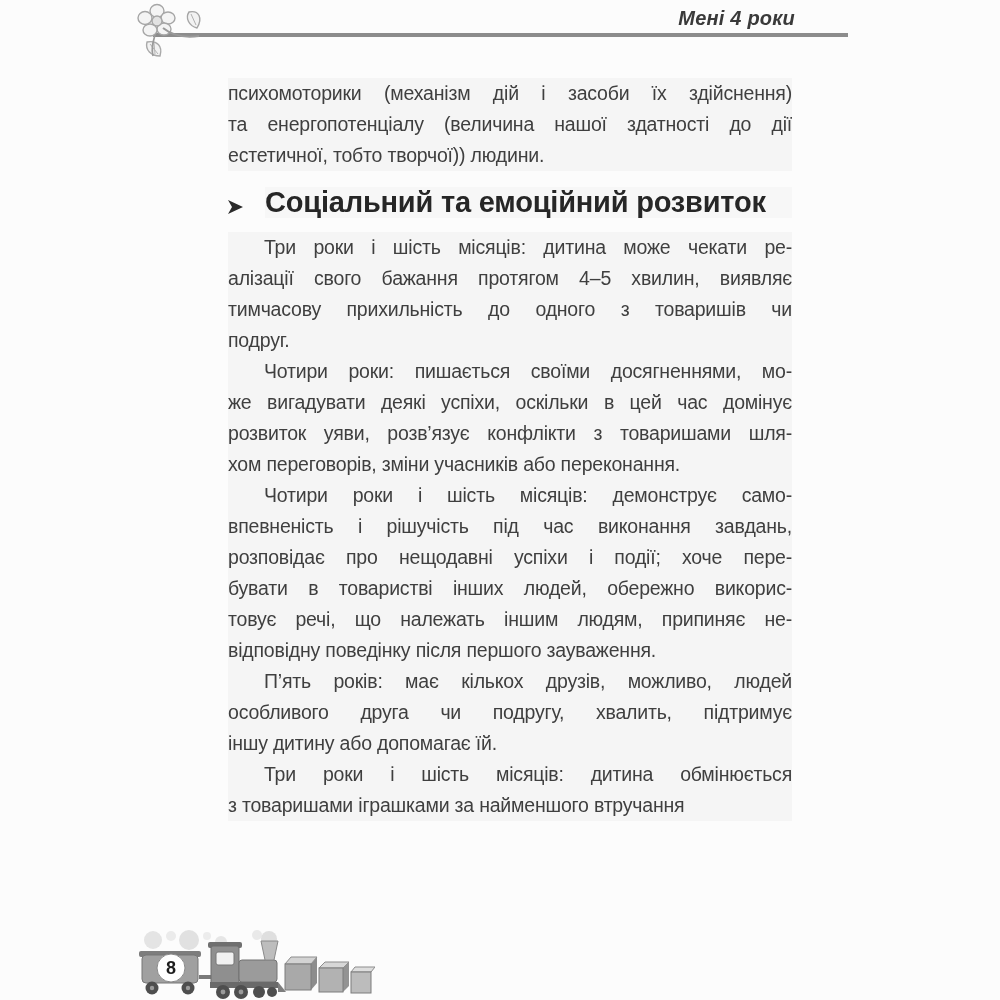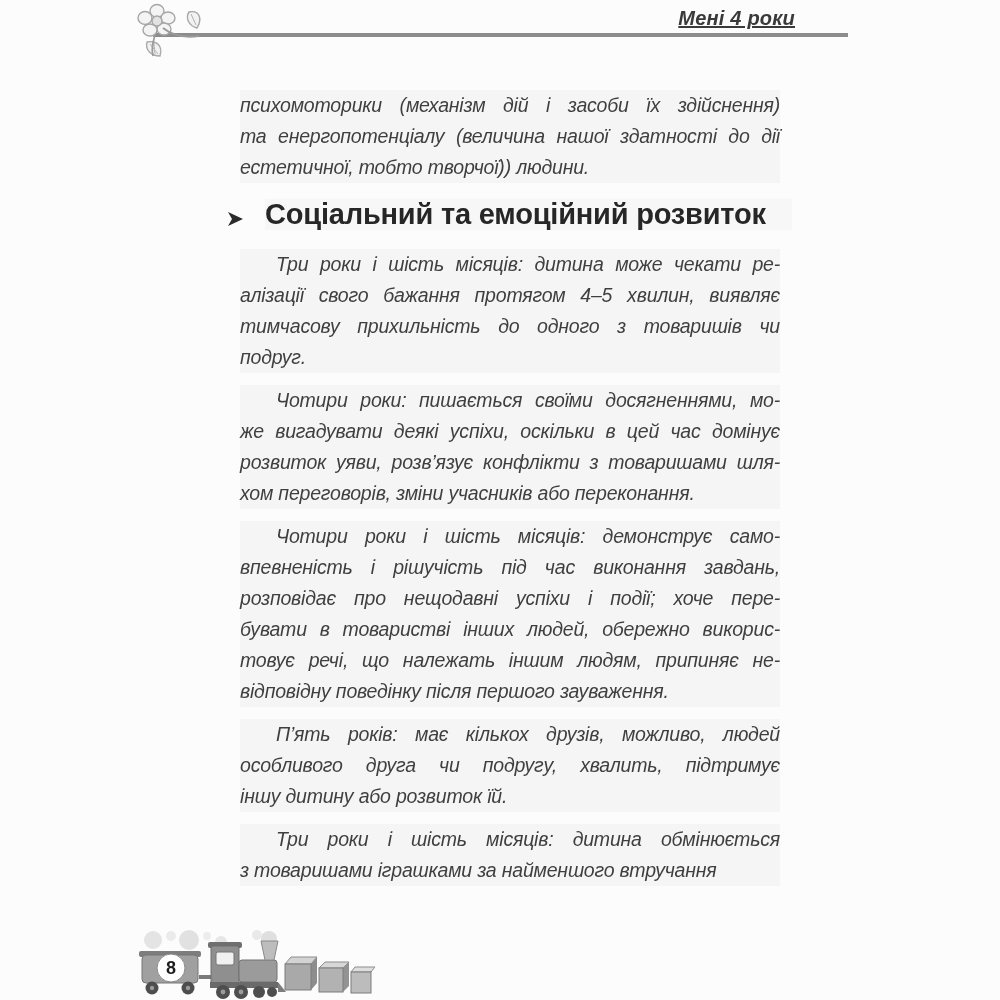--- a/index.html
+++ b/index.html
@@ -14,29 +14,29 @@
 
   
   .header-rule {
     position:absolute; left:153px; top:33px;
     width:695px; height:4px; background:#8c8c8c;
   }
   .flower { position:absolute; left:133px; top:2px; }
   .running-title {
     position:absolute; top:7px; right:205px;
     font-size:20px; font-weight:bold; font-style:italic;
-    color:#3a3a3a; letter-spacing:0.2px;text-decoration:underline;
+    color:#3a3a3a; letter-spacing:0.2px;
   }
 
   
   .content {
     position:absolute; left:228px; top:78px; width:564px;
     font-size:19.5px; line-height:31px; letter-spacing:-0.2px;
   }
-  .para { margin:12px;font-style:italic; }
+  .para { margin:0; }
   .line {
     text-align:justify;
     text-align-last:justify;
     background:rgba(0,0,0,0.028);
   }
   .line.last { text-align-last:left; }
   .line.indent { text-indent:36px; }
 
   .heading { display:flex; margin:16px 0 7px; }
   .marker { width:37px; padding-top:7px; }
@@ -108,21 +108,21 @@
         <div class="line indent">Чотири роки і шість місяців: демонструє само-</div>
         <div class="line">впевненість і рішучість під час виконання завдань,</div>
         <div class="line">розповідає про нещодавні успіхи і події; хоче пере-</div>
         <div class="line">бувати в товаристві інших людей, обережно викорис-</div>
         <div class="line">товує речі, що належать іншим людям, припиняє не-</div>
         <div class="line last">відповідну поведінку після першого зауваження.</div>
       </div>
       <div class="para">
         <div class="line indent">П’ять років: має кількох друзів, можливо, людей</div>
         <div class="line">особливого друга чи подругу, хвалить, підтримує</div>
-        <div class="line last">іншу дитину або розвиток їй.</div>
+        <div class="line last">іншу дитину або допомагає їй.</div>
       </div>
       <div class="para">
         <div class="line indent">Три роки і шість місяців: дитина обмінюється</div>
         <div class="line last">з товаришами іграшками за найменшого втручання</div>
       </div>
     </main>
 
   <svg class="footer-art" width="242" height="70" viewBox="0 0 242 70">
 
     <g>

